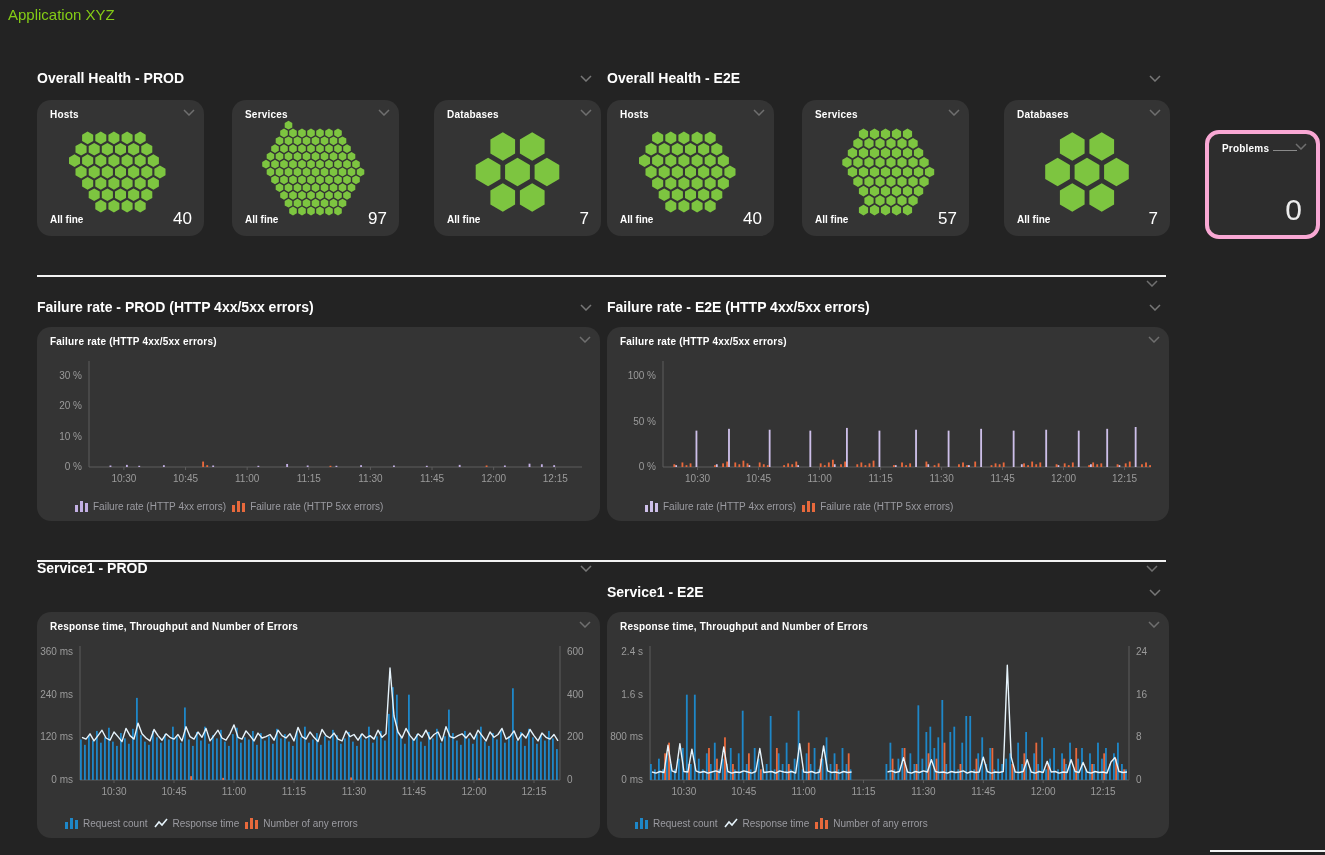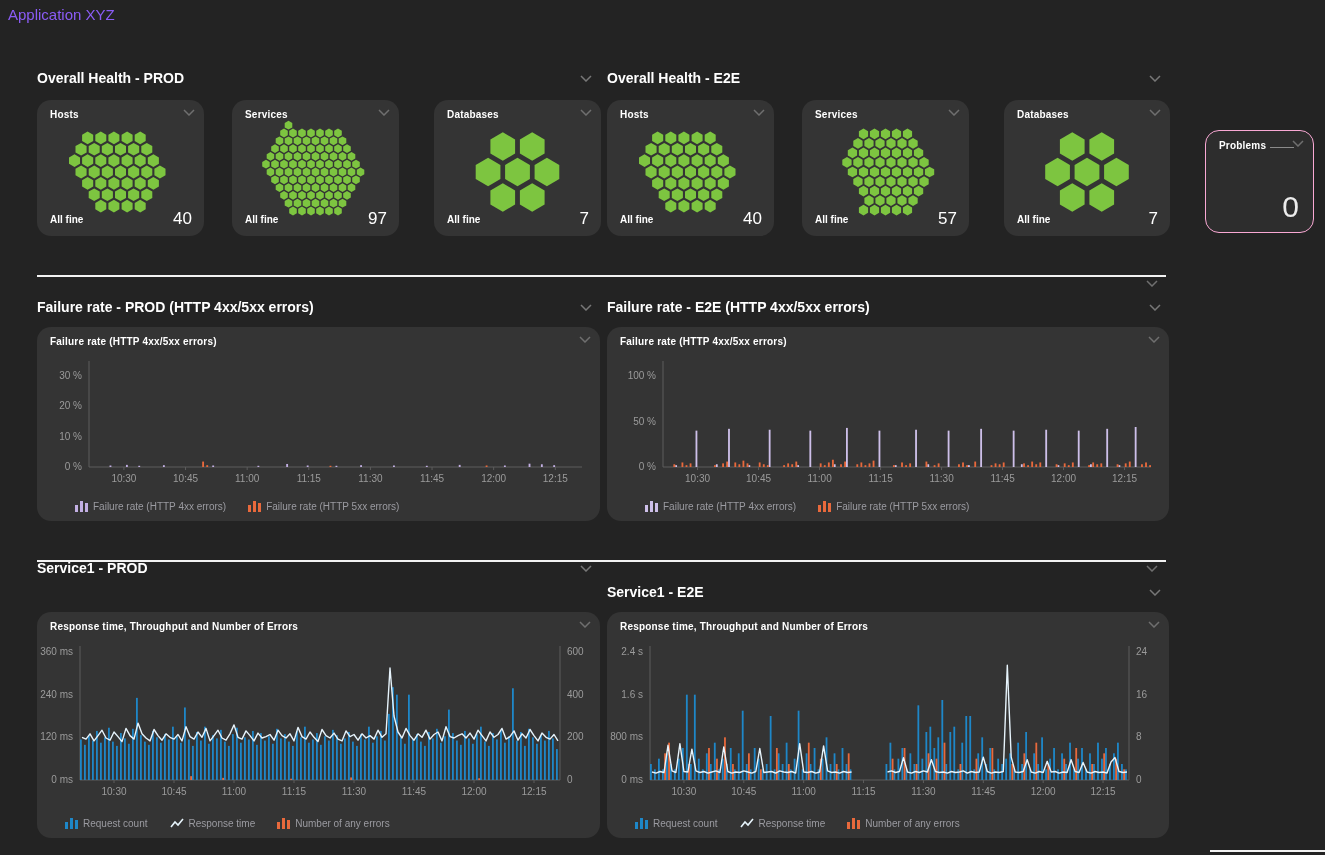--- a/index.html
+++ b/index.html
@@ -1,44 +1,44 @@
 <!DOCTYPE html>
 <html><head>
 <meta charset="utf-8">
 <style>
   html,body{margin:0;padding:0;background:#1d1d1d;}
   .canvas{position:relative;width:1325px;height:855px;background:#232323;
     font-family:"Liberation Sans",sans-serif;overflow:hidden;}
-  .app-title{position:absolute;left:8px;top:6px;font-size:15px;color:#8b5cf6;}
+  .app-title{position:absolute;left:8px;top:6px;font-size:15px;color:#84cc16;}
   .sec-h{position:absolute;height:20px;color:#fff;font-size:14px;font-weight:bold;}
   .sec-h .chev{position:absolute;right:8px;top:5px;}
   .h-hp{left:37px;top:70px;width:563px;} .h-he{left:607px;top:70px;width:562px;}
   .h-fp{left:37px;top:299px;width:563px;} .h-fe{left:607px;top:299px;width:562px;}
   .h-sp{left:37px;top:560px;width:563px;} .h-se{left:607px;top:584px;width:562px;}
   .tile{position:absolute;background:#343434;border-radius:14px;}
   .tile-head{position:absolute;left:13px;top:9px;font-size:10px;font-weight:bold;color:#fff;letter-spacing:.2px;}
   .tile .chev{position:absolute;right:9px;top:9px;}
   .tile-status{position:absolute;left:13px;bottom:11px;font-size:10px;font-weight:bold;color:#fff;}
   .tile-count{position:absolute;right:12px;bottom:7px;font-size:17px;color:#fff;}
   .hexsvg,.chartsvg{position:absolute;left:0;top:0;}
   .t-hp{left:37px;top:100px;width:167px;height:136px;}
   .t-sp{left:232px;top:100px;width:167px;height:136px;}
   .t-dp{left:434px;top:100px;width:167px;height:136px;}
   .t-he{left:607px;top:100px;width:167px;height:136px;}
   .t-se{left:802px;top:100px;width:167px;height:136px;}
   .t-de{left:1004px;top:100px;width:166px;height:136px;}
-  .problems{left:1205px;top:130px;width:107px;height:101px;background:#2d2d2d;border:1px solid #f9a8d4;}
+  .problems{left:1205px;top:130px;width:107px;height:101px;background:#2d2d2d;border:4px solid #f9a8d4;}
   .problems .tile-count{font-size:30px;font-weight:300;color:#ececec;bottom:8px;right:14px;}
   .p-dash{position:absolute;left:64px;top:16px;width:24px;height:1px;background:#8a8a8a;}
   .c-fp{left:37px;top:327px;width:563px;height:194px;}
   .c-fe{left:607px;top:327px;width:562px;height:194px;}
   .c-sp{left:37px;top:612px;width:563px;height:226px;}
   .c-se{left:607px;top:612px;width:562px;height:226px;}
   .ax{font-size:10px;fill:#9b9b9b;font-family:"Liberation Sans",sans-serif;}
-  .legend{position:absolute;bottom:9px;display:flex;gap:22px;align-items:center;}
+  .legend{position:absolute;bottom:9px;display:flex;gap:6px;align-items:center;}
   .c-fp .legend,.c-fe .legend{left:38px;} .c-sp .legend,.c-se .legend{left:28px;}
   .legend-item{display:flex;align-items:center;gap:5px;font-size:10px;color:#9b9ba1;}
   .divider{position:absolute;height:2px;background:#f2f2f2;}
   .d1{left:37px;top:275px;width:1129px;}
   .d2{left:37px;top:560px;width:1129px;}
   .d3{left:1210px;top:850px;width:115px;}
   .divchev{position:absolute;}
   .dc1{left:1146px;top:280px;} .dc2{left:1146px;top:565px;}
 </style>
 </head>

